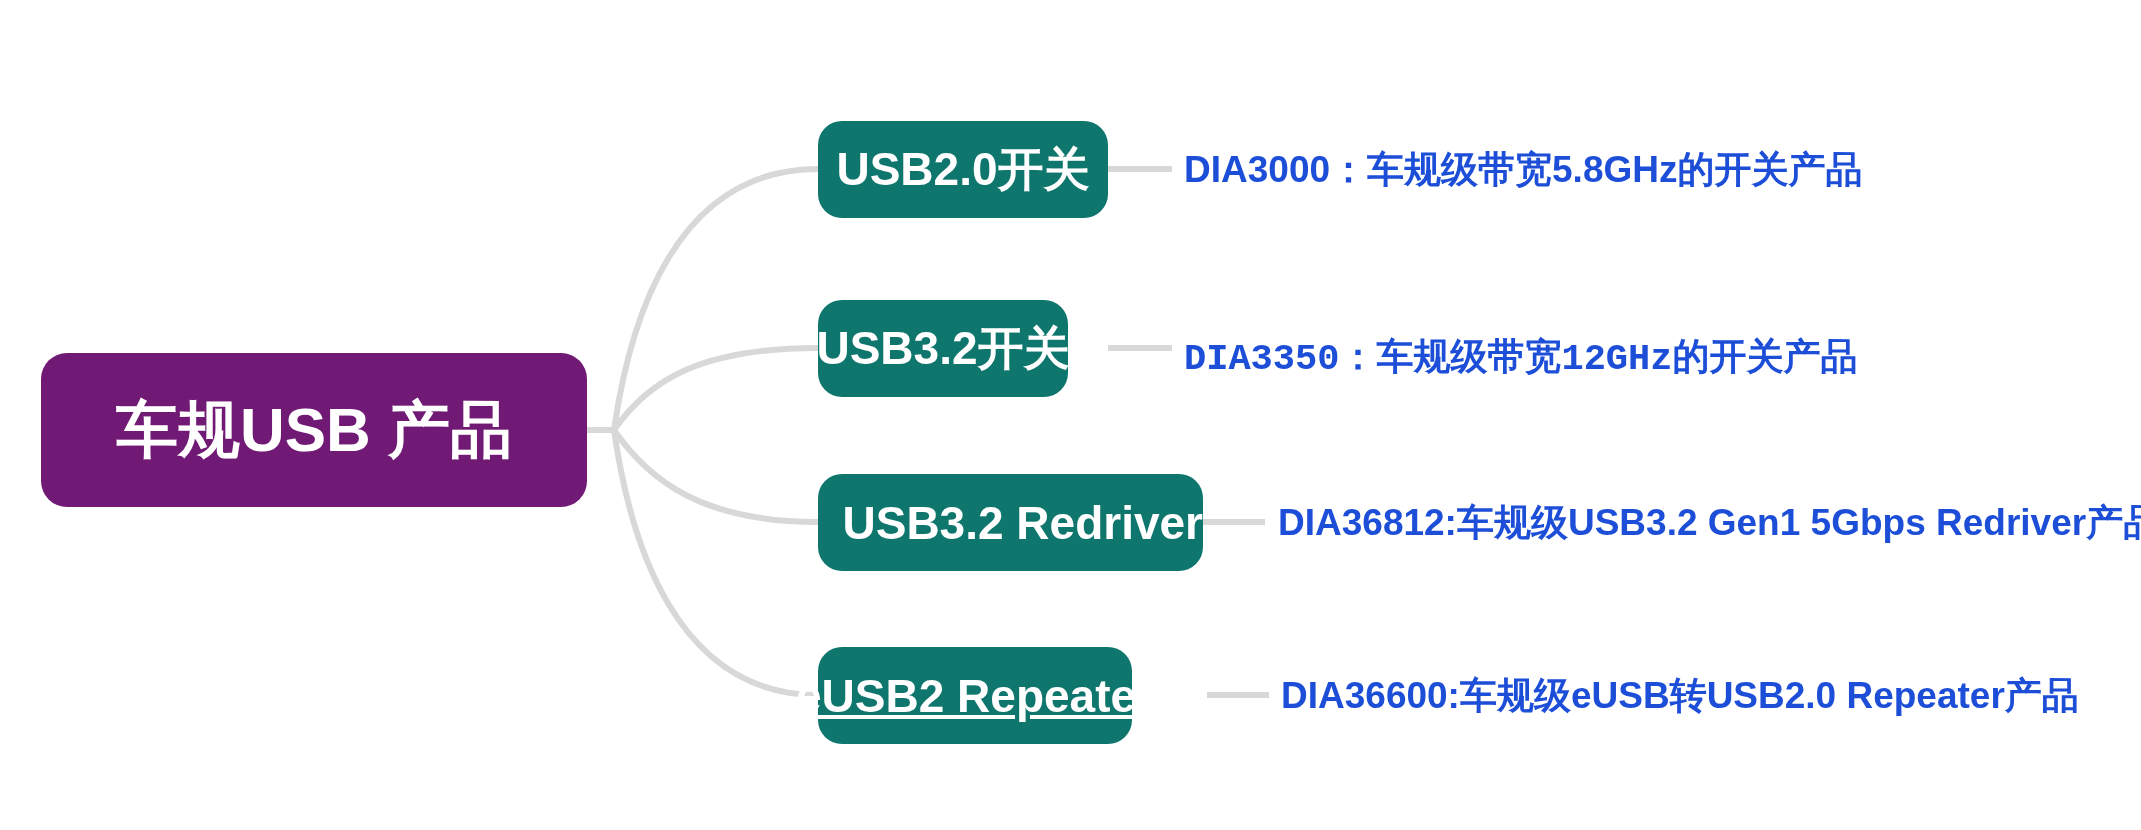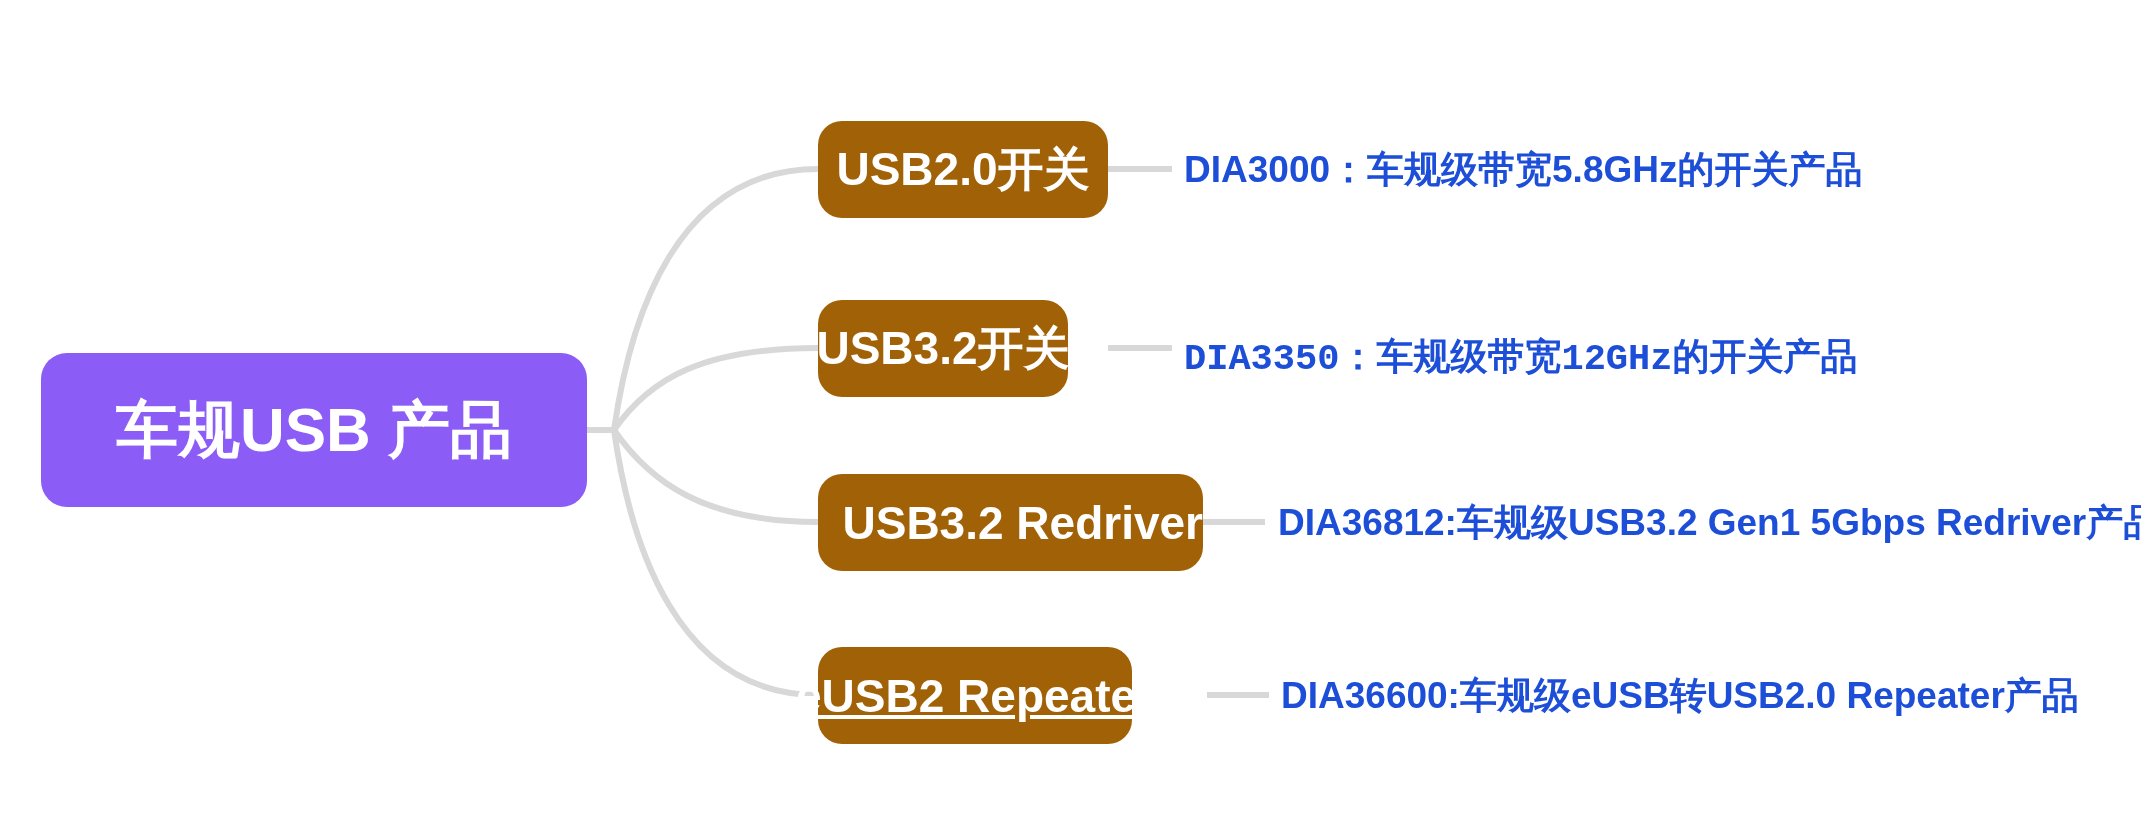--- a/index.html
+++ b/index.html
@@ -33,28 +33,28 @@
     align-items: center;
     justify-content: center;
     color: #ffffff;
     font-weight: 700;
     white-space: nowrap;
   }
 
   .root-node {
     left: 41px; top: 353px;
     width: 546px; height: 154px;
-    background: #8b5cf6;
+    background: #701a75;
     border-radius: 26px;
     font-size: 62px;
   }
 
   .branch-node {
     height: 97px;
-    background: #a16207;
+    background: #0f766e;
     border-radius: 24px;
     font-size: 46px;
   }
   .branch-1 { left: 818px; top: 121px; width: 290px; }
   .branch-2 { left: 818px; top: 300px; width: 250px; }
   .branch-3 { left: 818px; top: 474px; width: 385px; justify-content: flex-end; }
   .branch-4 { left: 818px; top: 647px; width: 314px; text-decoration: underline; }
 
   .description {
     position: absolute;

